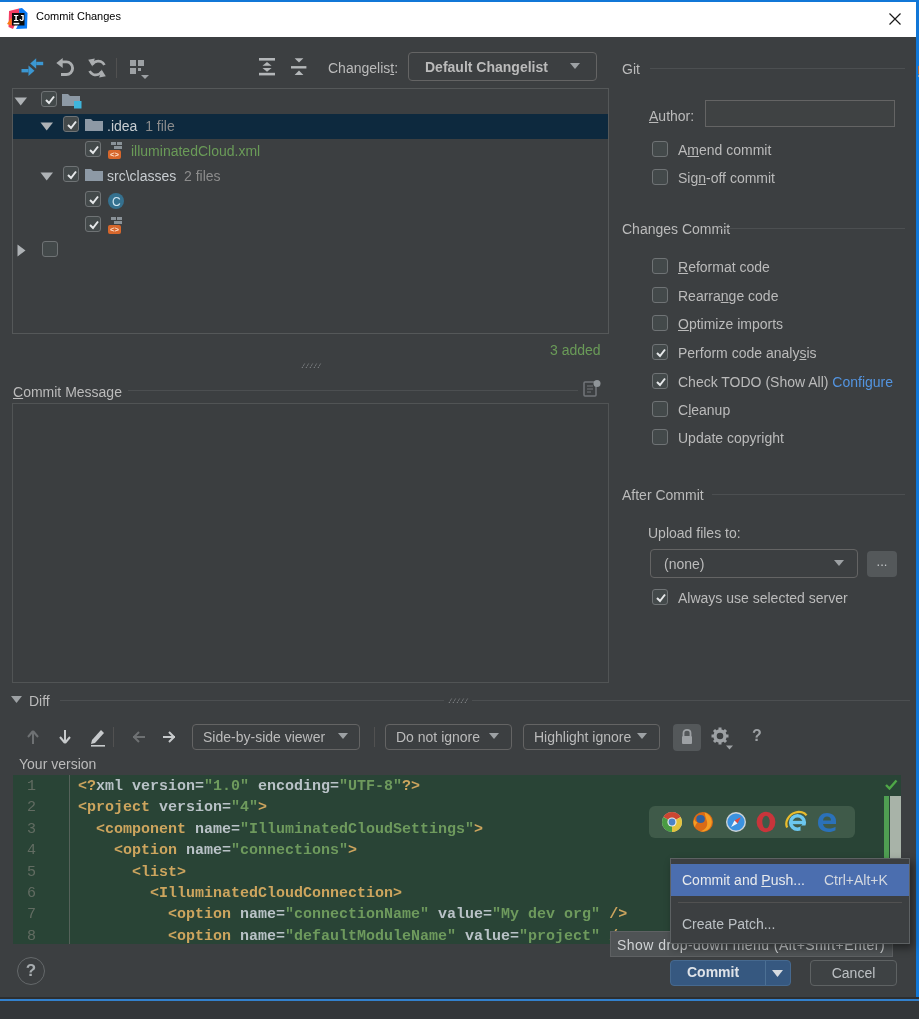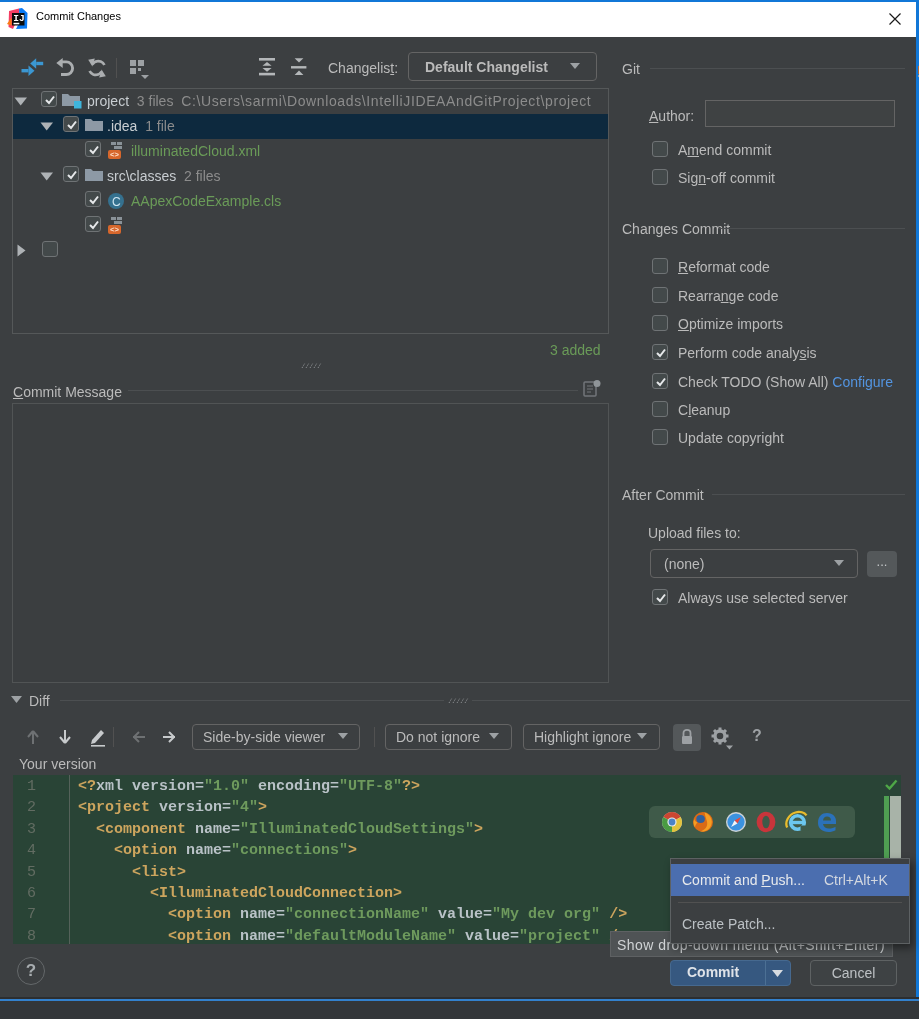--- a/index.html
+++ b/index.html
@@ -105,21 +105,20 @@
     </svg>
   <div class="cb cbk" style="left:41px;top:91px">
       <svg width="14" height="14">
         <path d="M3,7 L6,10 L11,3.5" stroke="#e6e8ea" stroke-width="2" fill="none"></path>
       </svg>
     </div>
   <svg class="abs" style="left:62px;top:92px" width="20" height="17">
     <path d="M0,2 L6,2 L8,4 L18,4 L18,14 L0,14 Z" fill="#8d99a5"></path>
     <rect x="12" y="9" width="7.5" height="7.5" fill="#3fb5dc"></rect>
   </svg>
-  <div class="abs" style="left:87px;top:89px;height:25px;line-height:25px;color:#c8cdd1;font-size:14px">project&nbsp; <span class="gry">3 files&nbsp; <span style="letter-spacing:0.62px">C:\Users\sarmi\Downloads\IntelliJIDEAAndGitProject\project</span></span></div>
 
   <svg class="abs" style="left:40px;top:122px" width="14" height="9">
       <polygon points="0.5,0.5 13,0.5 6.7,8.5" fill="#aeb2b5"></polygon>
     </svg>
   <div class="cb cbk" style="left:63px;top:116px">
       <svg width="14" height="14">
         <path d="M3,7 L6,10 L11,3.5" stroke="#e6e8ea" stroke-width="2" fill="none"></path>
       </svg>
     </div>
   <svg class="abs" style="left:85px;top:117px" width="19" height="15">
@@ -156,21 +155,20 @@
 
   <div class="cb cbk" style="left:85px;top:191px">
       <svg width="14" height="14">
         <path d="M3,7 L6,10 L11,3.5" stroke="#e6e8ea" stroke-width="2" fill="none"></path>
       </svg>
     </div>
   <svg class="abs" style="left:107px;top:192px" width="18" height="18">
     <circle cx="9" cy="9" r="8" fill="#35718f"></circle>
     <text x="5" y="13.5" font-size="12" fill="#cfe6f2" font-family="Liberation Sans">C</text>
   </svg>
-  <div class="abs grn" style="left:131px;top:189px;height:25px;line-height:25px;font-size:14px">AApexCodeExample.cls</div>
 
   <div class="cb cbk" style="left:85px;top:216px">
       <svg width="14" height="14">
         <path d="M3,7 L6,10 L11,3.5" stroke="#e6e8ea" stroke-width="2" fill="none"></path>
       </svg>
     </div>
   <svg class="abs" style="left:107px;top:217px" width="18" height="17">
     <rect x="4" y="0" width="5" height="3" fill="#8a9298"></rect>
     <rect x="10" y="0" width="5" height="3" fill="#8a9298"></rect>
     <rect x="7" y="4" width="8" height="3" fill="#8a9298"></rect>

